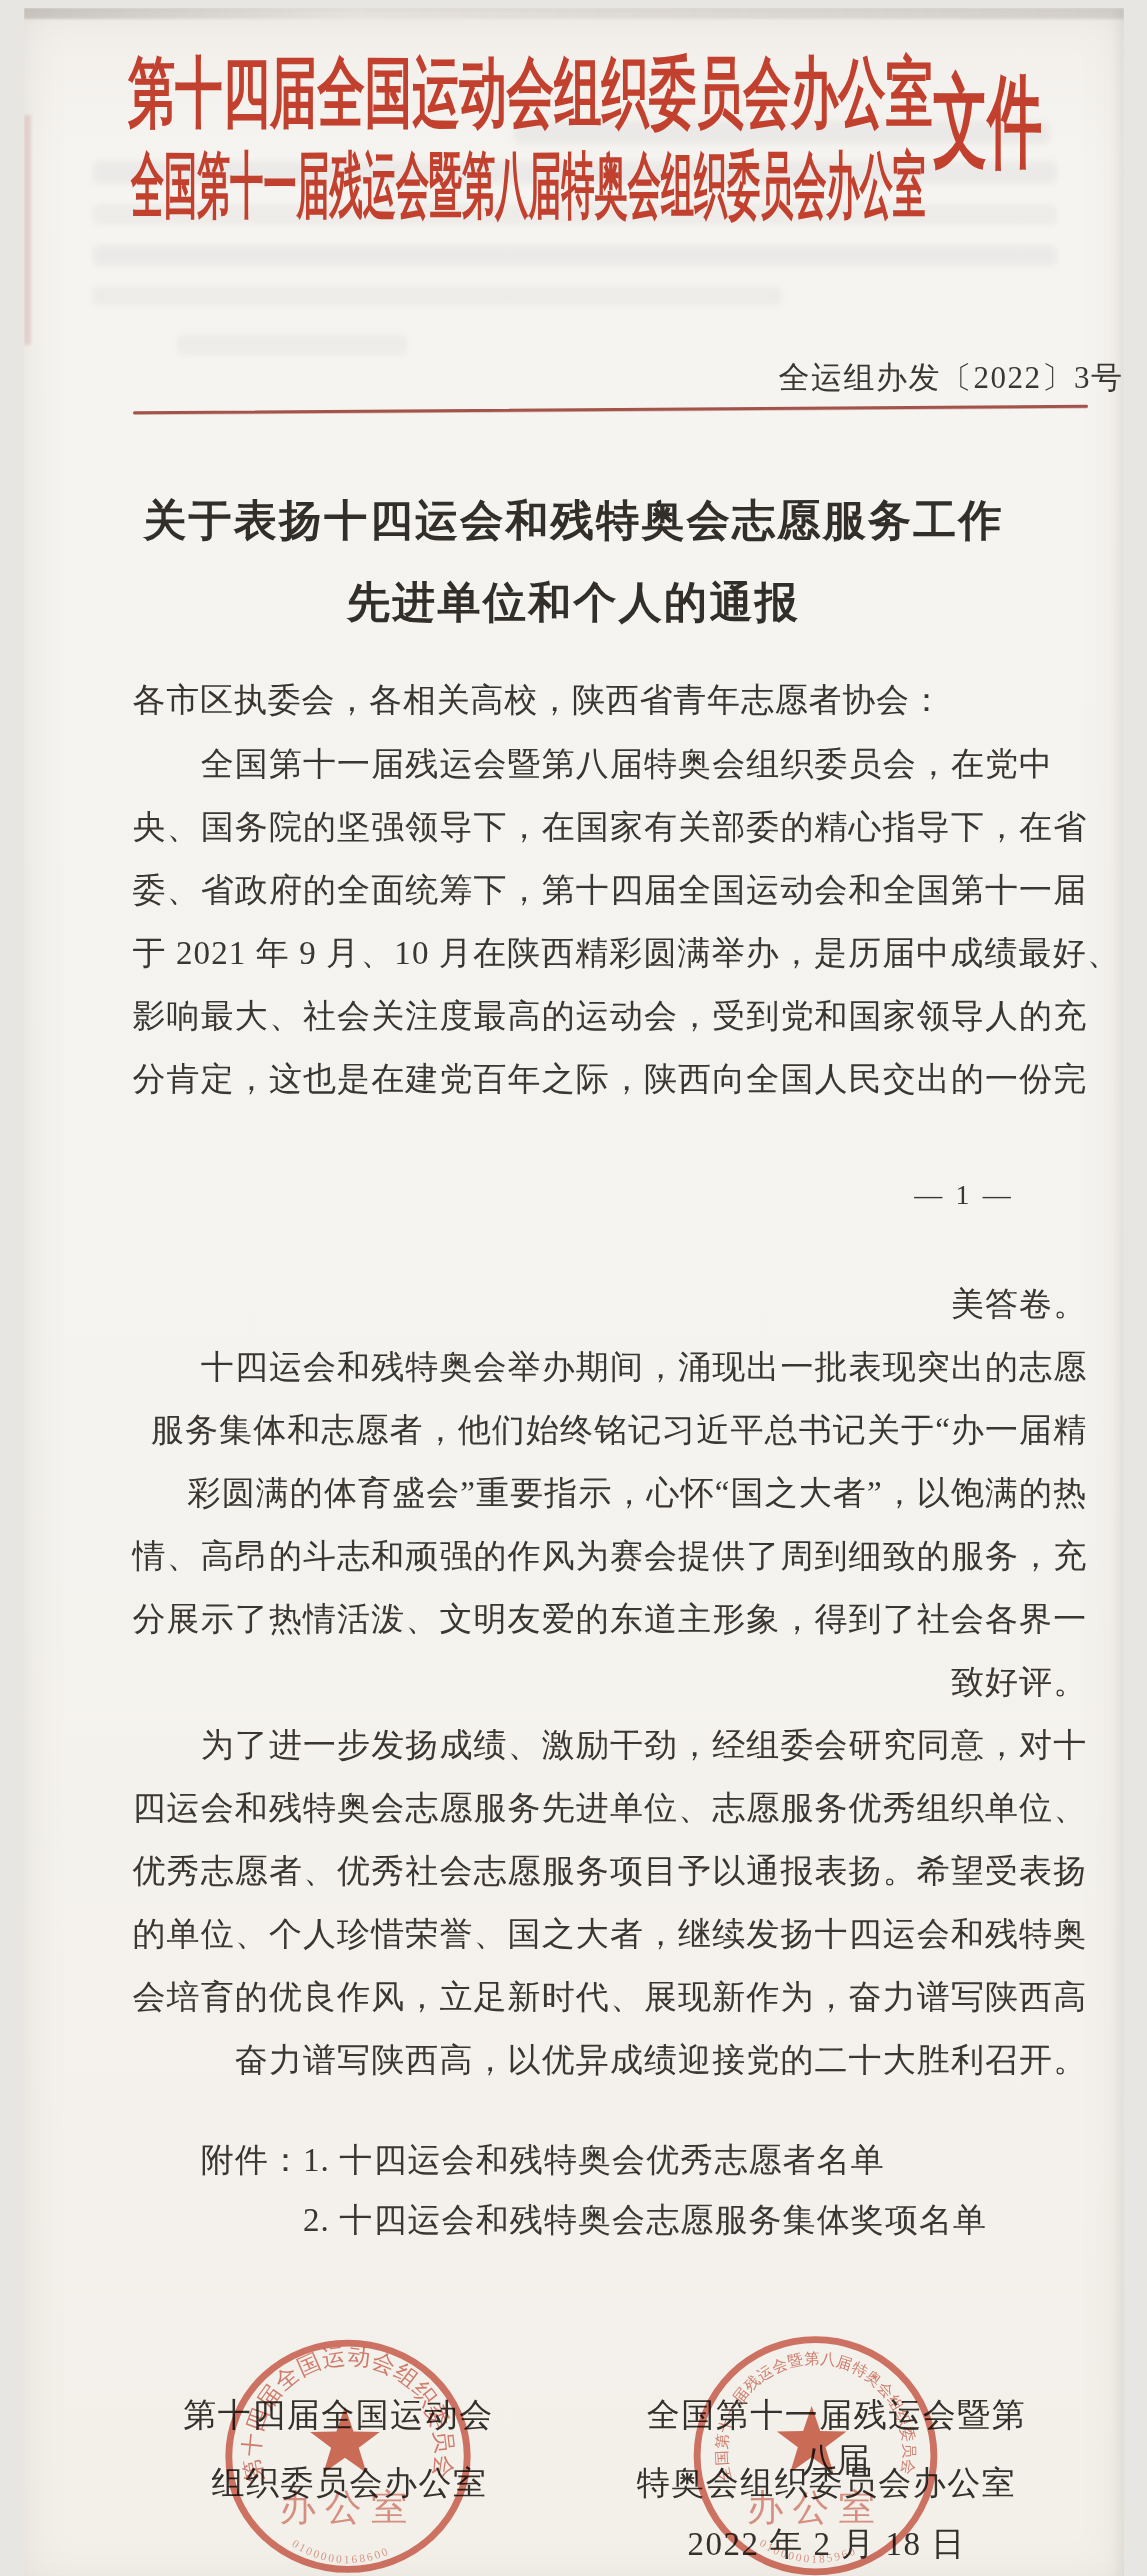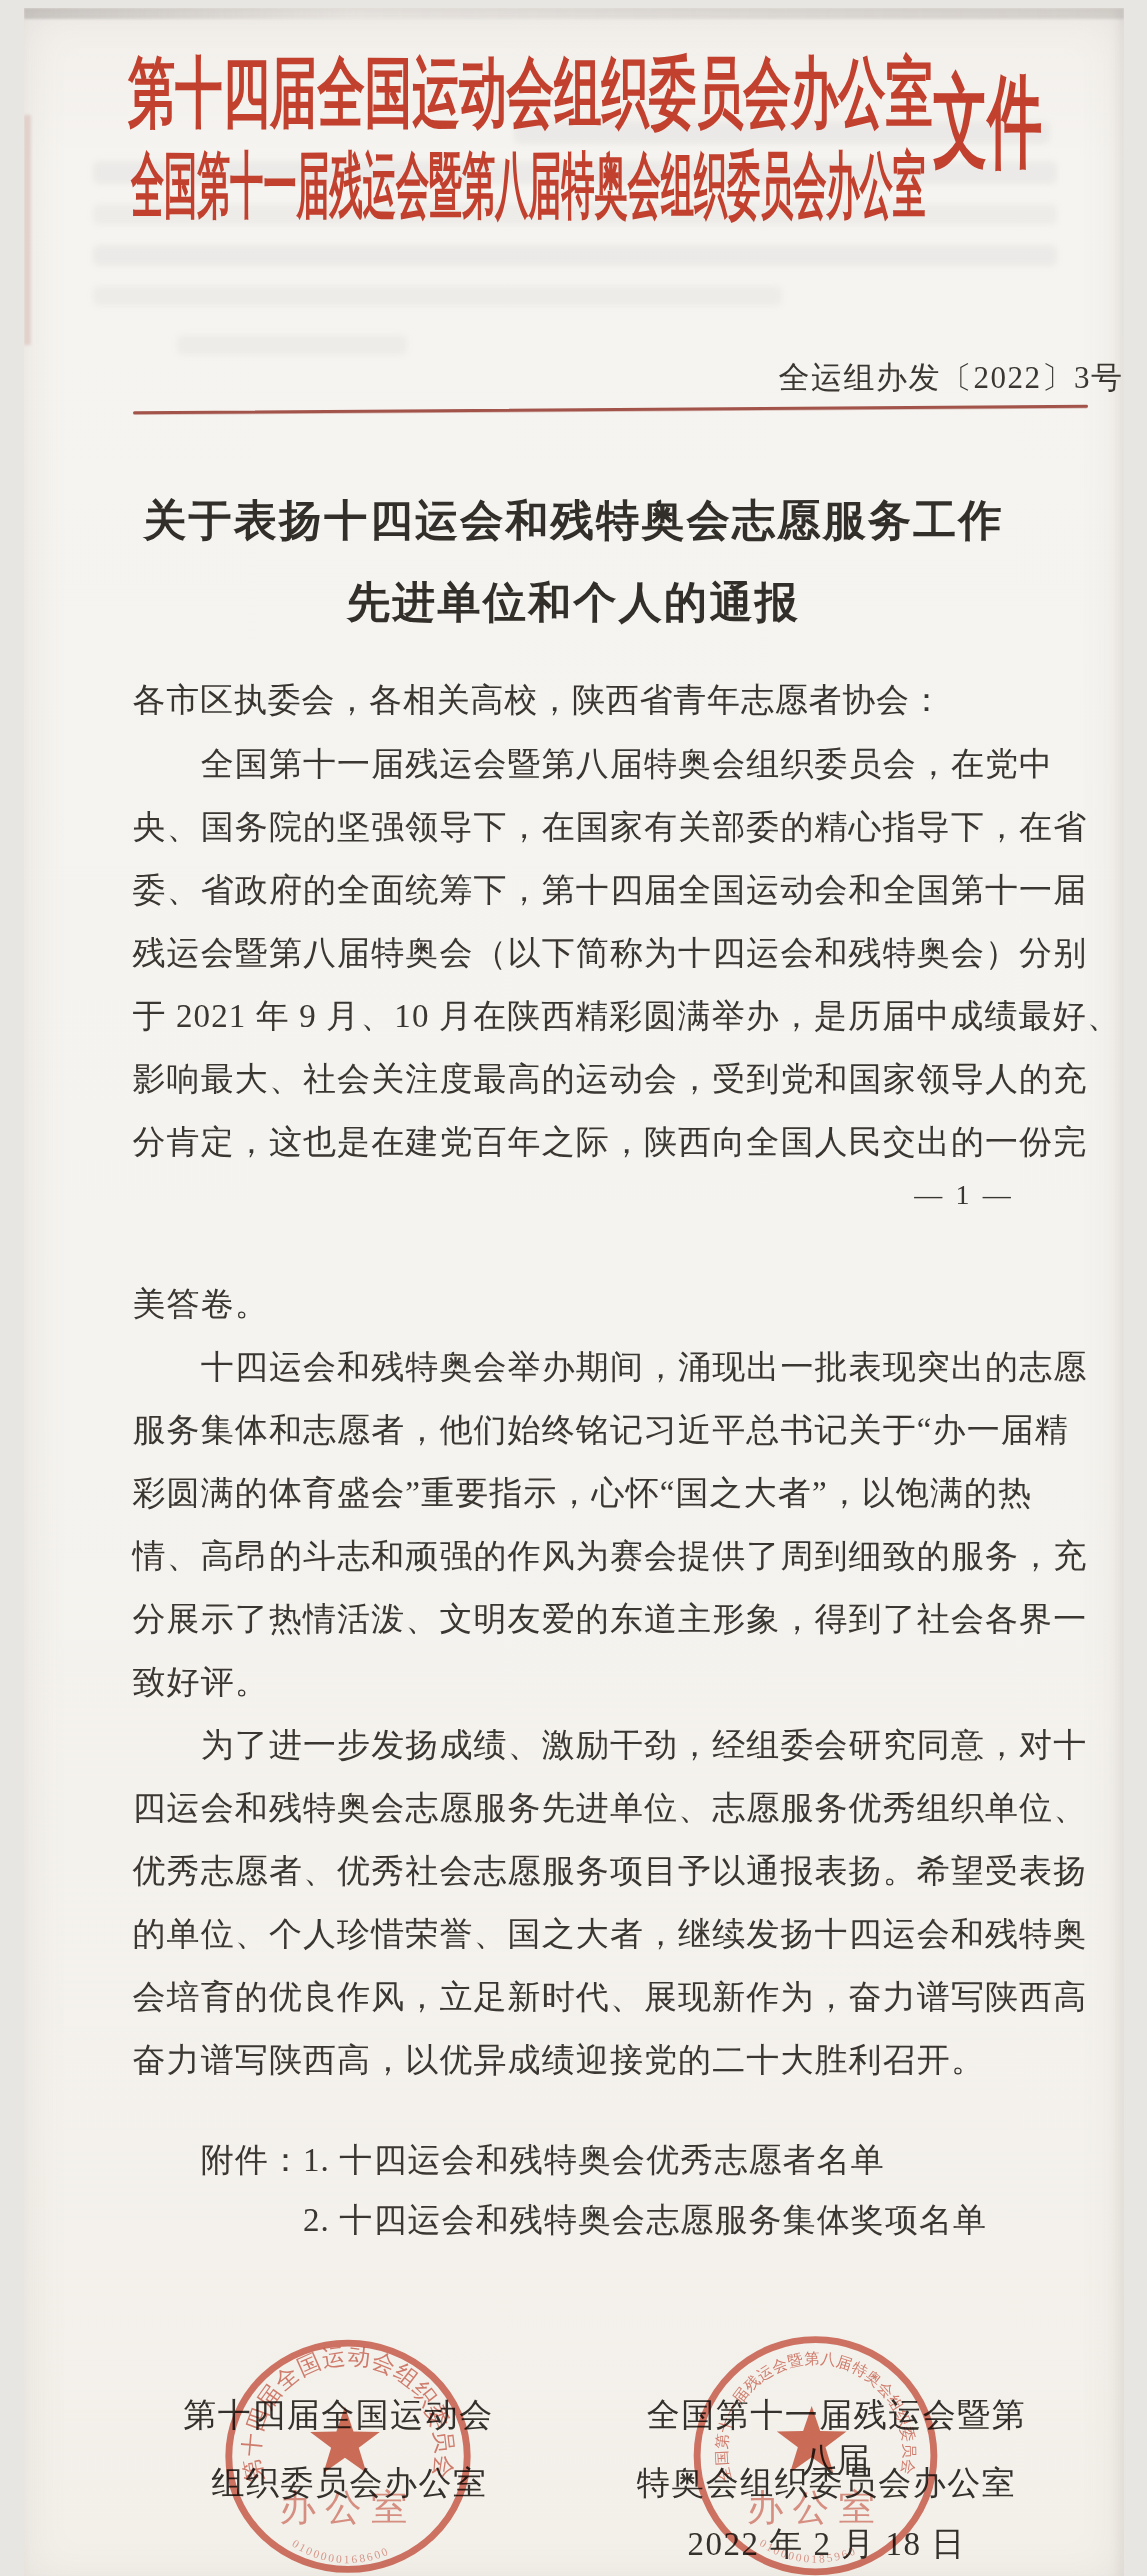--- a/index.html
+++ b/index.html
@@ -31,21 +31,21 @@
   .doc-num{position:absolute;top:349px;width:100%;text-align:right;font-size:31px;letter-spacing:1.5px;color:#3a3631;}
   .rule{position:absolute;left:109px;top:400px;width:955px;height:3.1px;background:#a2544b;border-radius:1.5px;
     transform:rotate(-.4deg);box-shadow:0 0.8px 0 rgba(162,84,75,.35);}
   
   .title-line{position:absolute;width:100%;text-align:center;font-size:43px;font-weight:bold;letter-spacing:2.3px;color:#322e29;}
   #title1{top:484px;}
   #title2{top:566px;}
   .salutation{position:absolute;left:109px;top:670px;font-size:33px;letter-spacing:0.8px;white-space:nowrap;}
   .body-block{position:absolute;left:109px;font-size:33px;letter-spacing:1.1px;white-space:nowrap;color:#3a3631;}
   #block1{top:725px;line-height:63px;}
-  #block2{top:1265px;line-height:63px;}
+  #block2{top:1265px;line-height:63px;text-align:right;}
   #attach{top:2122px;line-height:60px;}
   .pagenum{position:absolute;left:868px;top:1171px;width:145px;text-align:center;font-size:28px;letter-spacing:3.1px;color:#3a3631;}
   
   .sign{position:absolute;width:398px;text-align:center;font-size:33px;letter-spacing:1.5px;z-index:5;color:#34302b;}
   #sign-l1{left:116px;top:2385px;}
   #sign-l2{left:127px;top:2453px;}
   #sign-r1{left:614px;top:2385px;}
   #sign-r2{left:604px;top:2453px;}
   #date{left:604px;top:2514px;}
   
@@ -78,21 +78,20 @@
 
   <div class="title-line" id="title1">关于表扬十四运会和残特奥会志愿服务工作</div>
   <div class="title-line" id="title2">先进单位和个人的通报</div>
 
   <div class="salutation">各市区执委会，各相关高校，陕西省青年志愿者协会：</div>
 
   <div class="body-block" id="block1">
       <div class="body-line">　　全国第十一届残运会暨第八届特奥会组织委员会，在党中</div>
       <div class="body-line">央、国务院的坚强领导下，在国家有关部委的精心指导下，在省</div>
       <div class="body-line">委、省政府的全面统筹下，第十四届全国运动会和全国第十一届</div>
-      <div class="body-line">残运会暨第八届特奥会（以下简称为十四运会和残特奥会）分别</div>
       <div class="body-line">于 2021 年 9 月、10 月在陕西精彩圆满举办，是历届中成绩最好、</div>
       <div class="body-line">影响最大、社会关注度最高的运动会，受到党和国家领导人的充</div>
       <div class="body-line">分肯定，这也是在建党百年之际，陕西向全国人民交出的一份完</div>
     </div>
 
   <div class="pagenum">— 1 —</div>
 
   <div class="body-block" id="block2">
       <div class="body-line">美答卷。</div>
       <div class="body-line">　　十四运会和残特奥会举办期间，涌现出一批表现突出的志愿</div>

